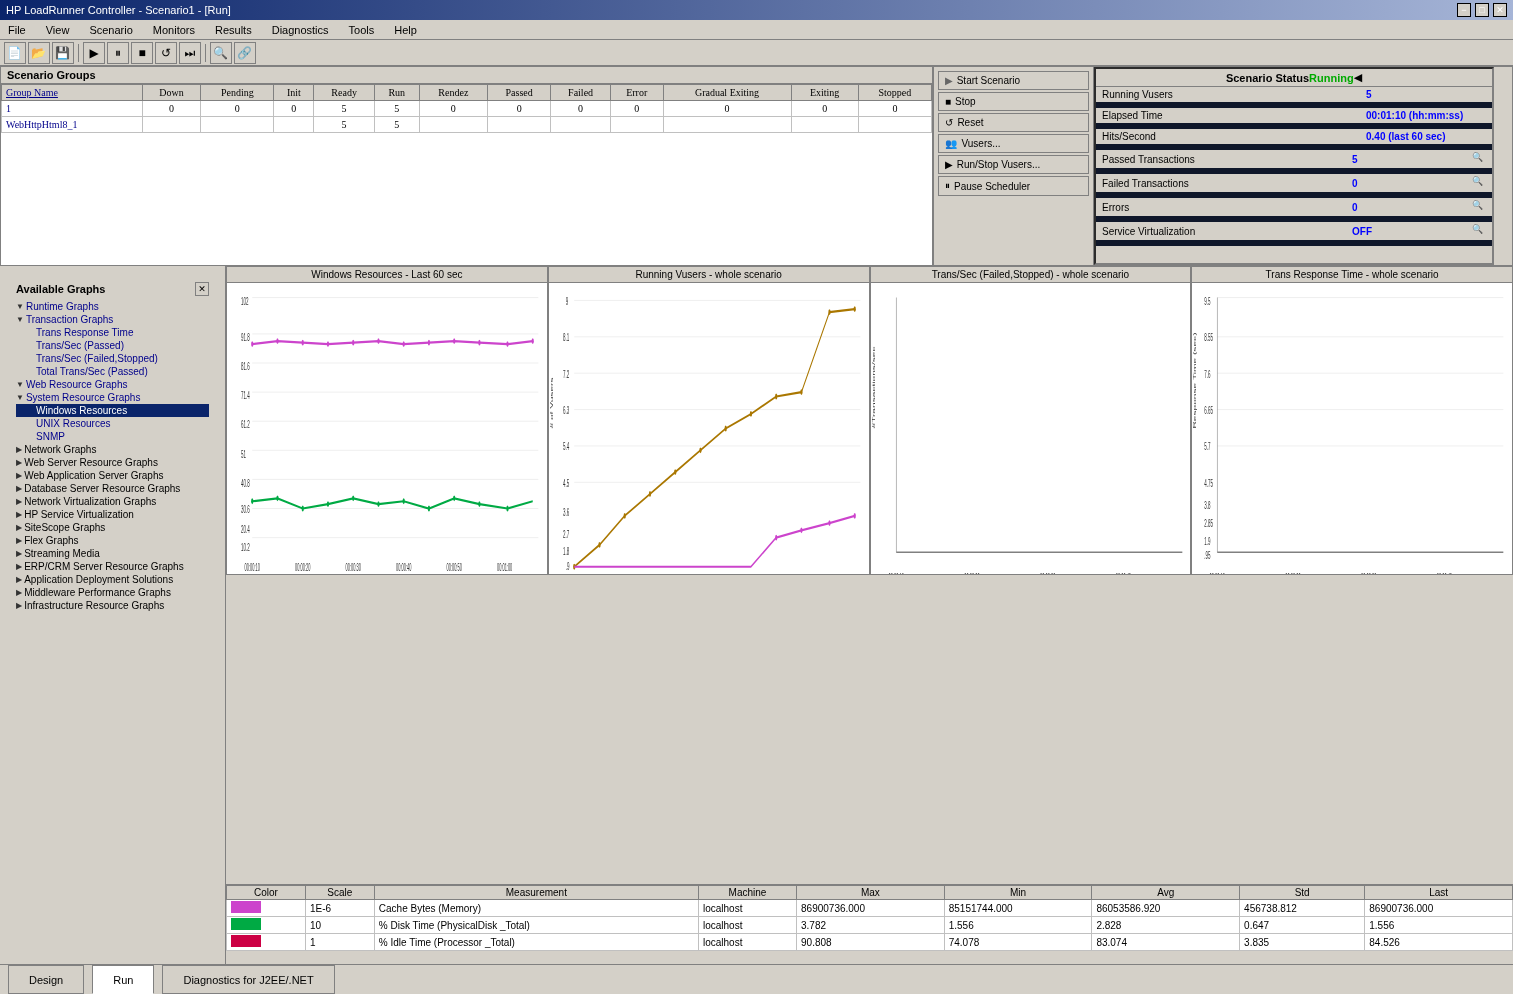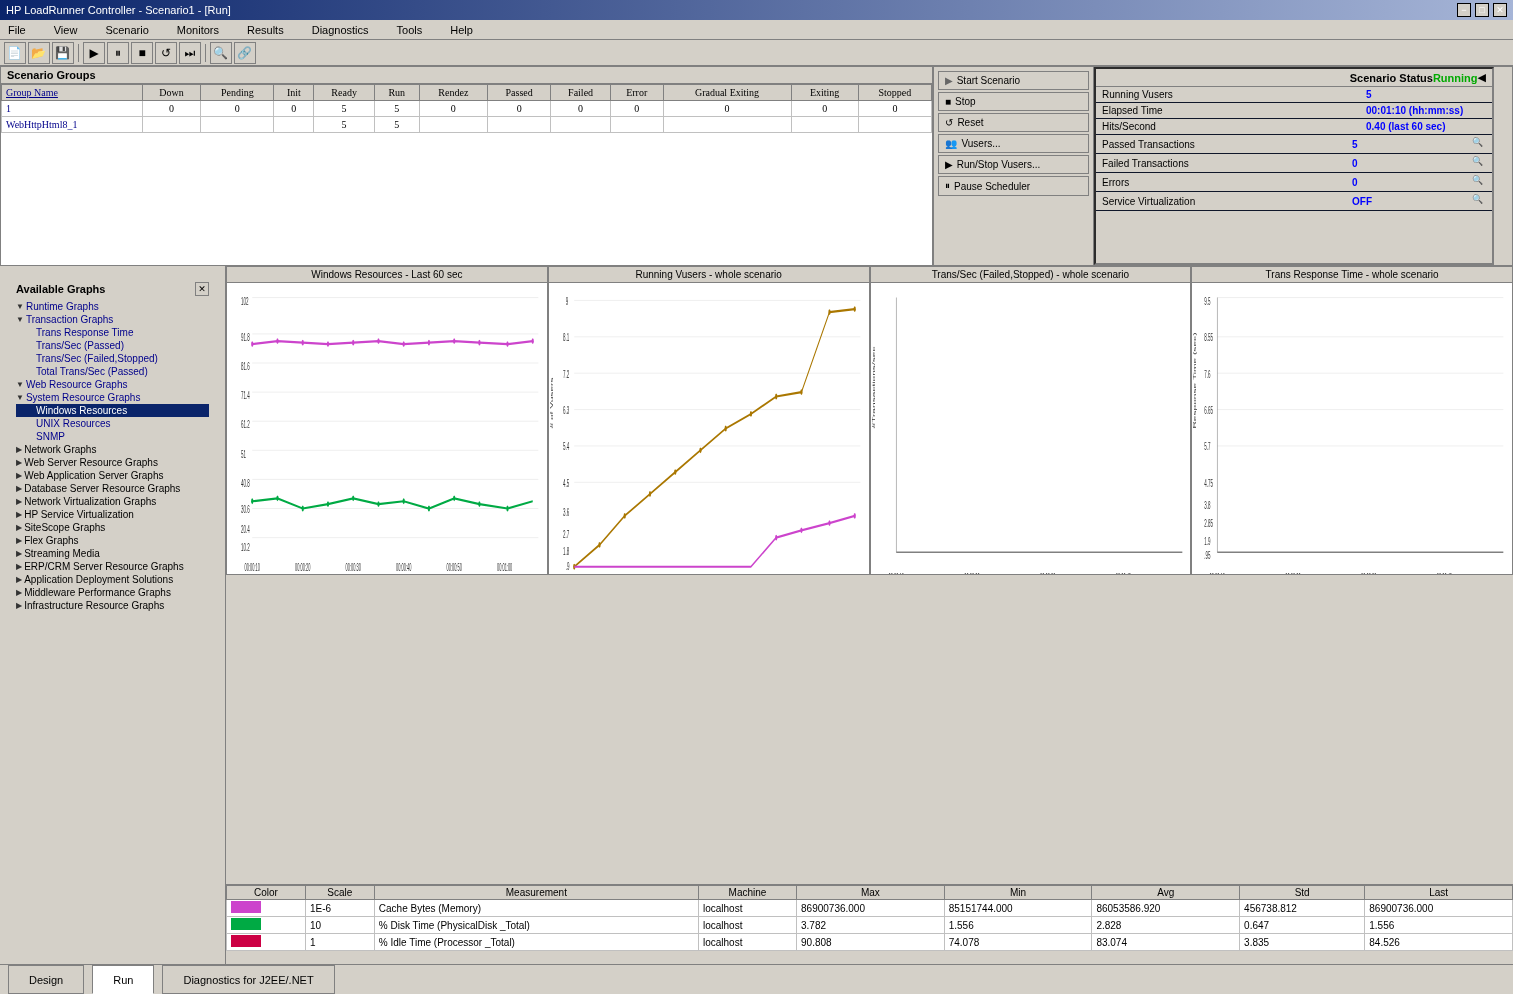--- a/index.html
+++ b/index.html
@@ -18,21 +18,21 @@
     .title-bar-left { display: flex; align-items: flex-end; gap: 6px; font-size: 11px; }
     .title-bar-right { display: flex; gap: 4px; }
     .title-btn { width: 14px; height: 14px; background: #d4d0c8; border: 1px solid #000; font-size: 9px; display: flex; align-items: center; justify-content: center; cursor: pointer; }
 
     
     .menu-bar {
       background: #d4d0c8;
       border-bottom: 1px solid #808080;
       padding: 2px 4px;
       display: flex;
-      gap: 20px;
+      gap: 12px;
       height: 20px;
       align-items: center;
     }
     .menu-item { font-size: 11px; cursor: pointer; padding: 1px 4px; }
 
     
     .toolbar {
       background: #d4d0c8;
       border-bottom: 1px solid #808080;
       padding: 2px 4px;
@@ -86,21 +86,21 @@
     .scenario-status {
       width: 400px;
       border: 2px inset #808080;
       background: #d4d0c8;
       display: flex;
       flex-direction: column;
     }
     .ss-header {
       background: #d4d0c8;
       display: flex;
-      justify-content: flex-end;
+      justify-content: center;
       align-items: center;
       padding: 2px 6px;
       border-bottom: 1px solid #808080;
     }
     .ss-title { font-weight: bold; font-size: 11px; }
     .ss-status { color: #00aa00; font-weight: bold; font-size: 11px; }
 
     
     .control-panel {
       width: 160px;
@@ -120,21 +120,21 @@
       border: 1px solid #808080;
       cursor: pointer;
       font-size: 10px;
     }
 
     .ss-rows { display: flex; flex-direction: column; }
     .ss-row {
       display: flex;
       align-items: center;
       padding: 2px 6px;
-      border-bottom: 1px solid #0f172a;
+      border-bottom: 6px solid #0f172a;
       justify-content: space-between;
     }
     .ss-label { font-size: 10px; flex: 1; }
     .ss-value { color: #0000ff; font-size: 10px; font-weight: bold; min-width: 120px; }
     .ss-search { width: 14px; height: 14px; font-size: 9px; cursor: pointer; }
 
     
     .lower-area {
       display: flex;
       flex: 1;

